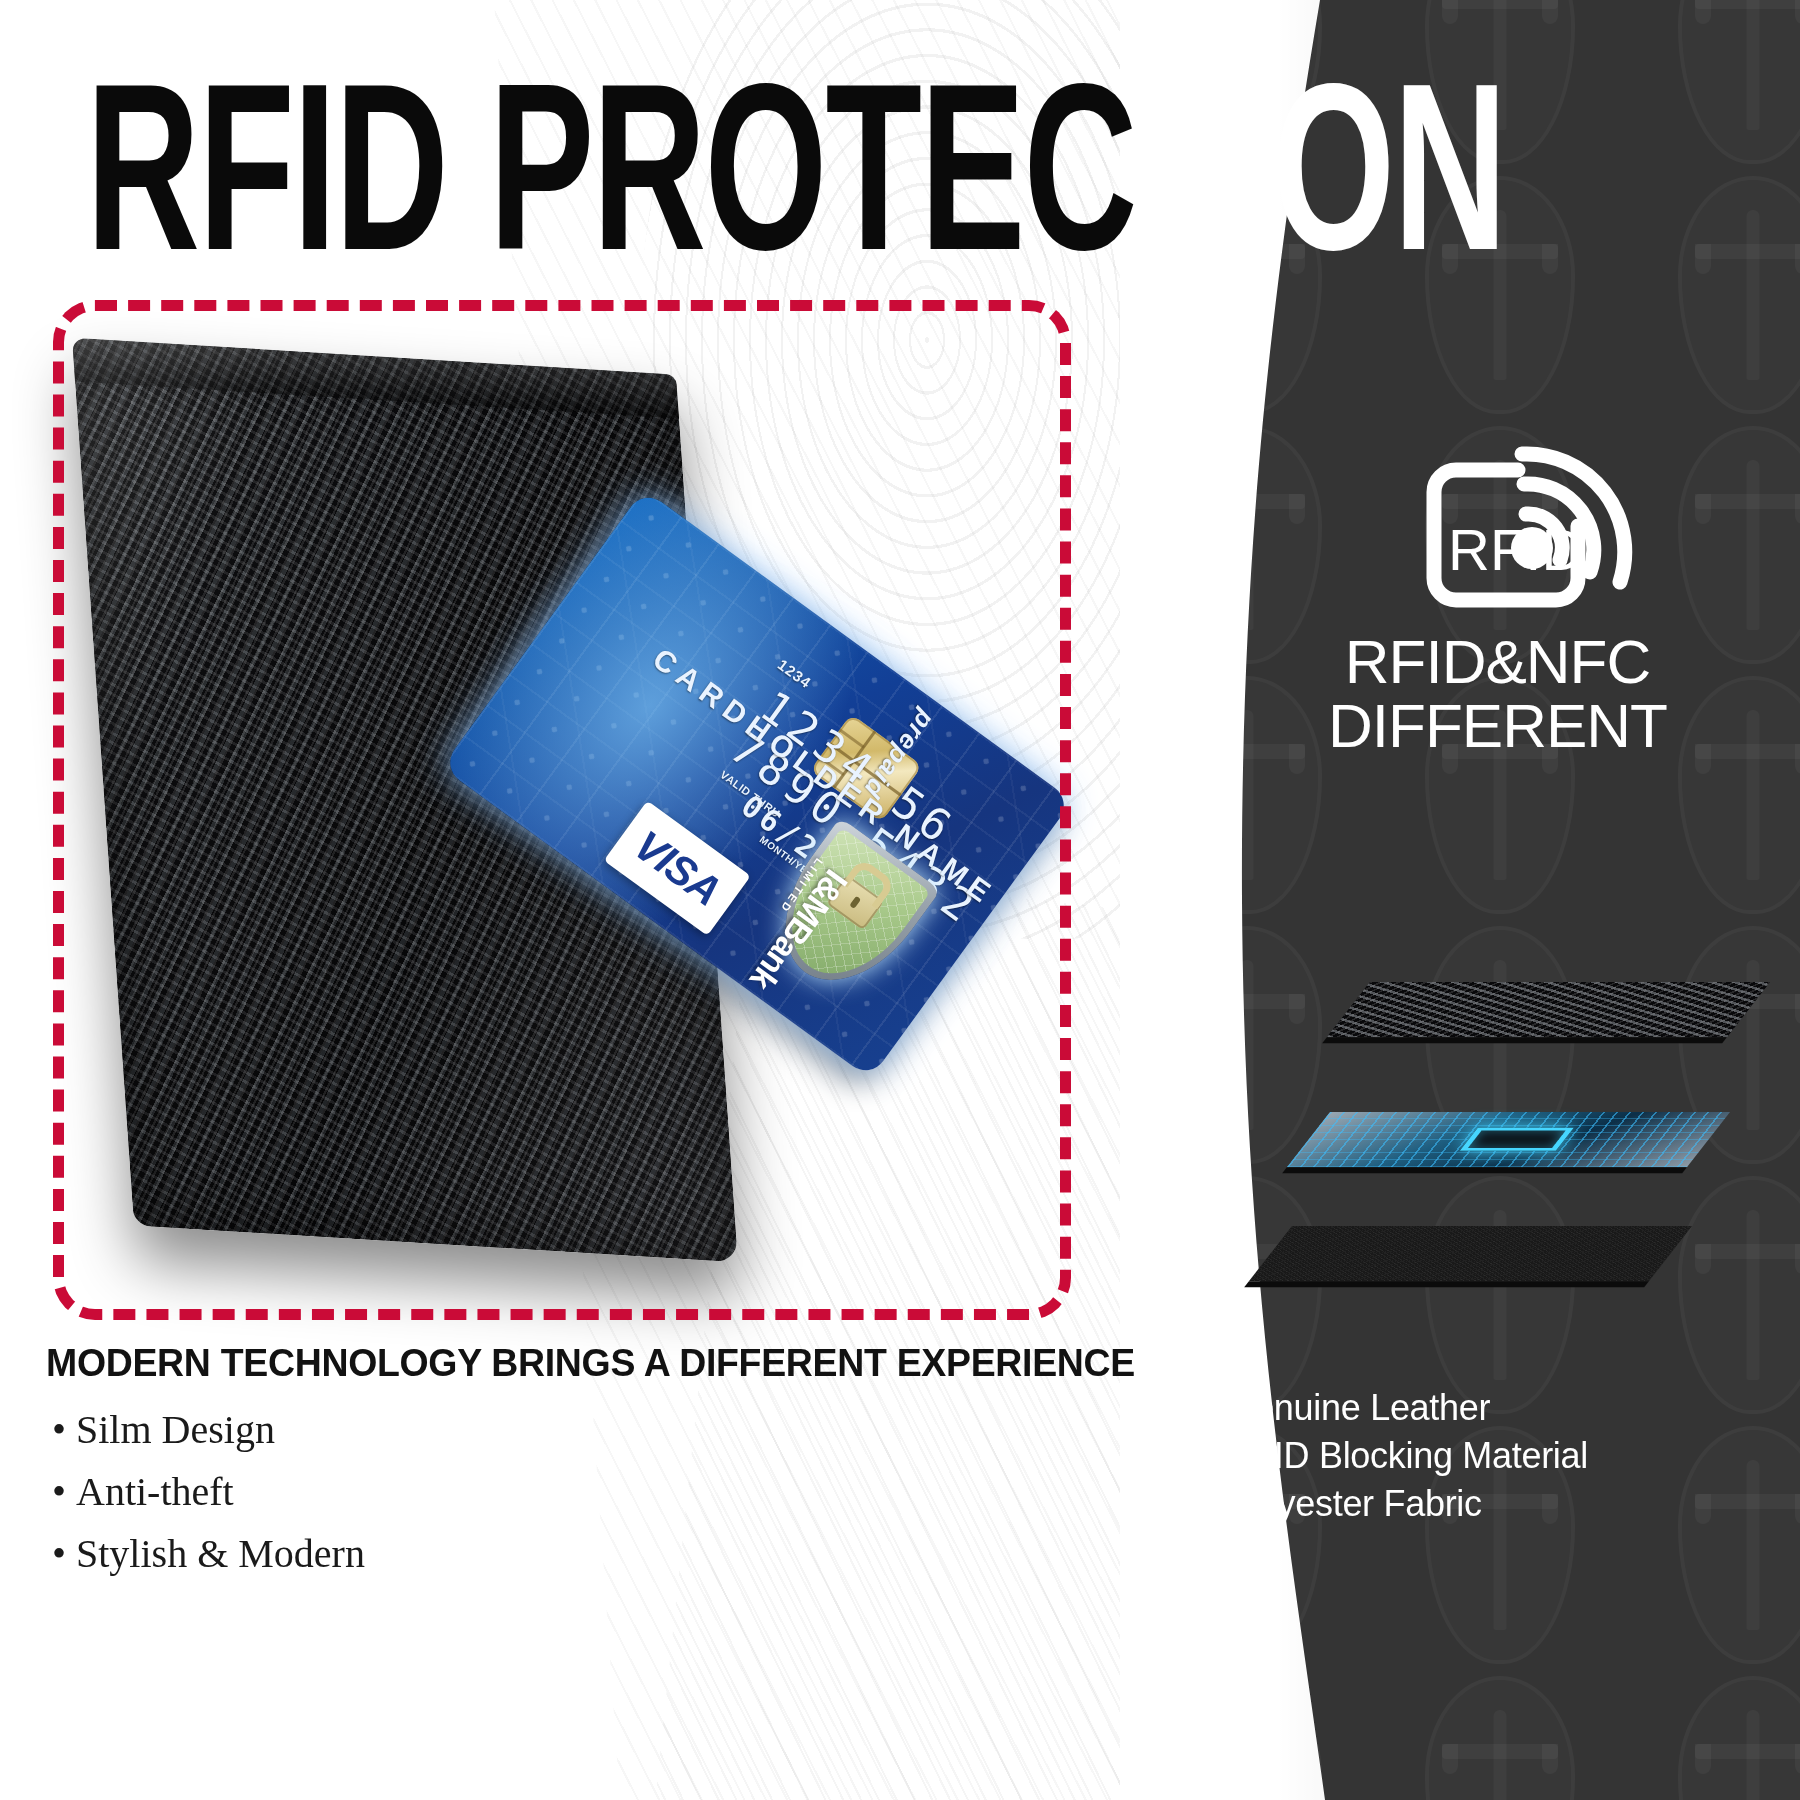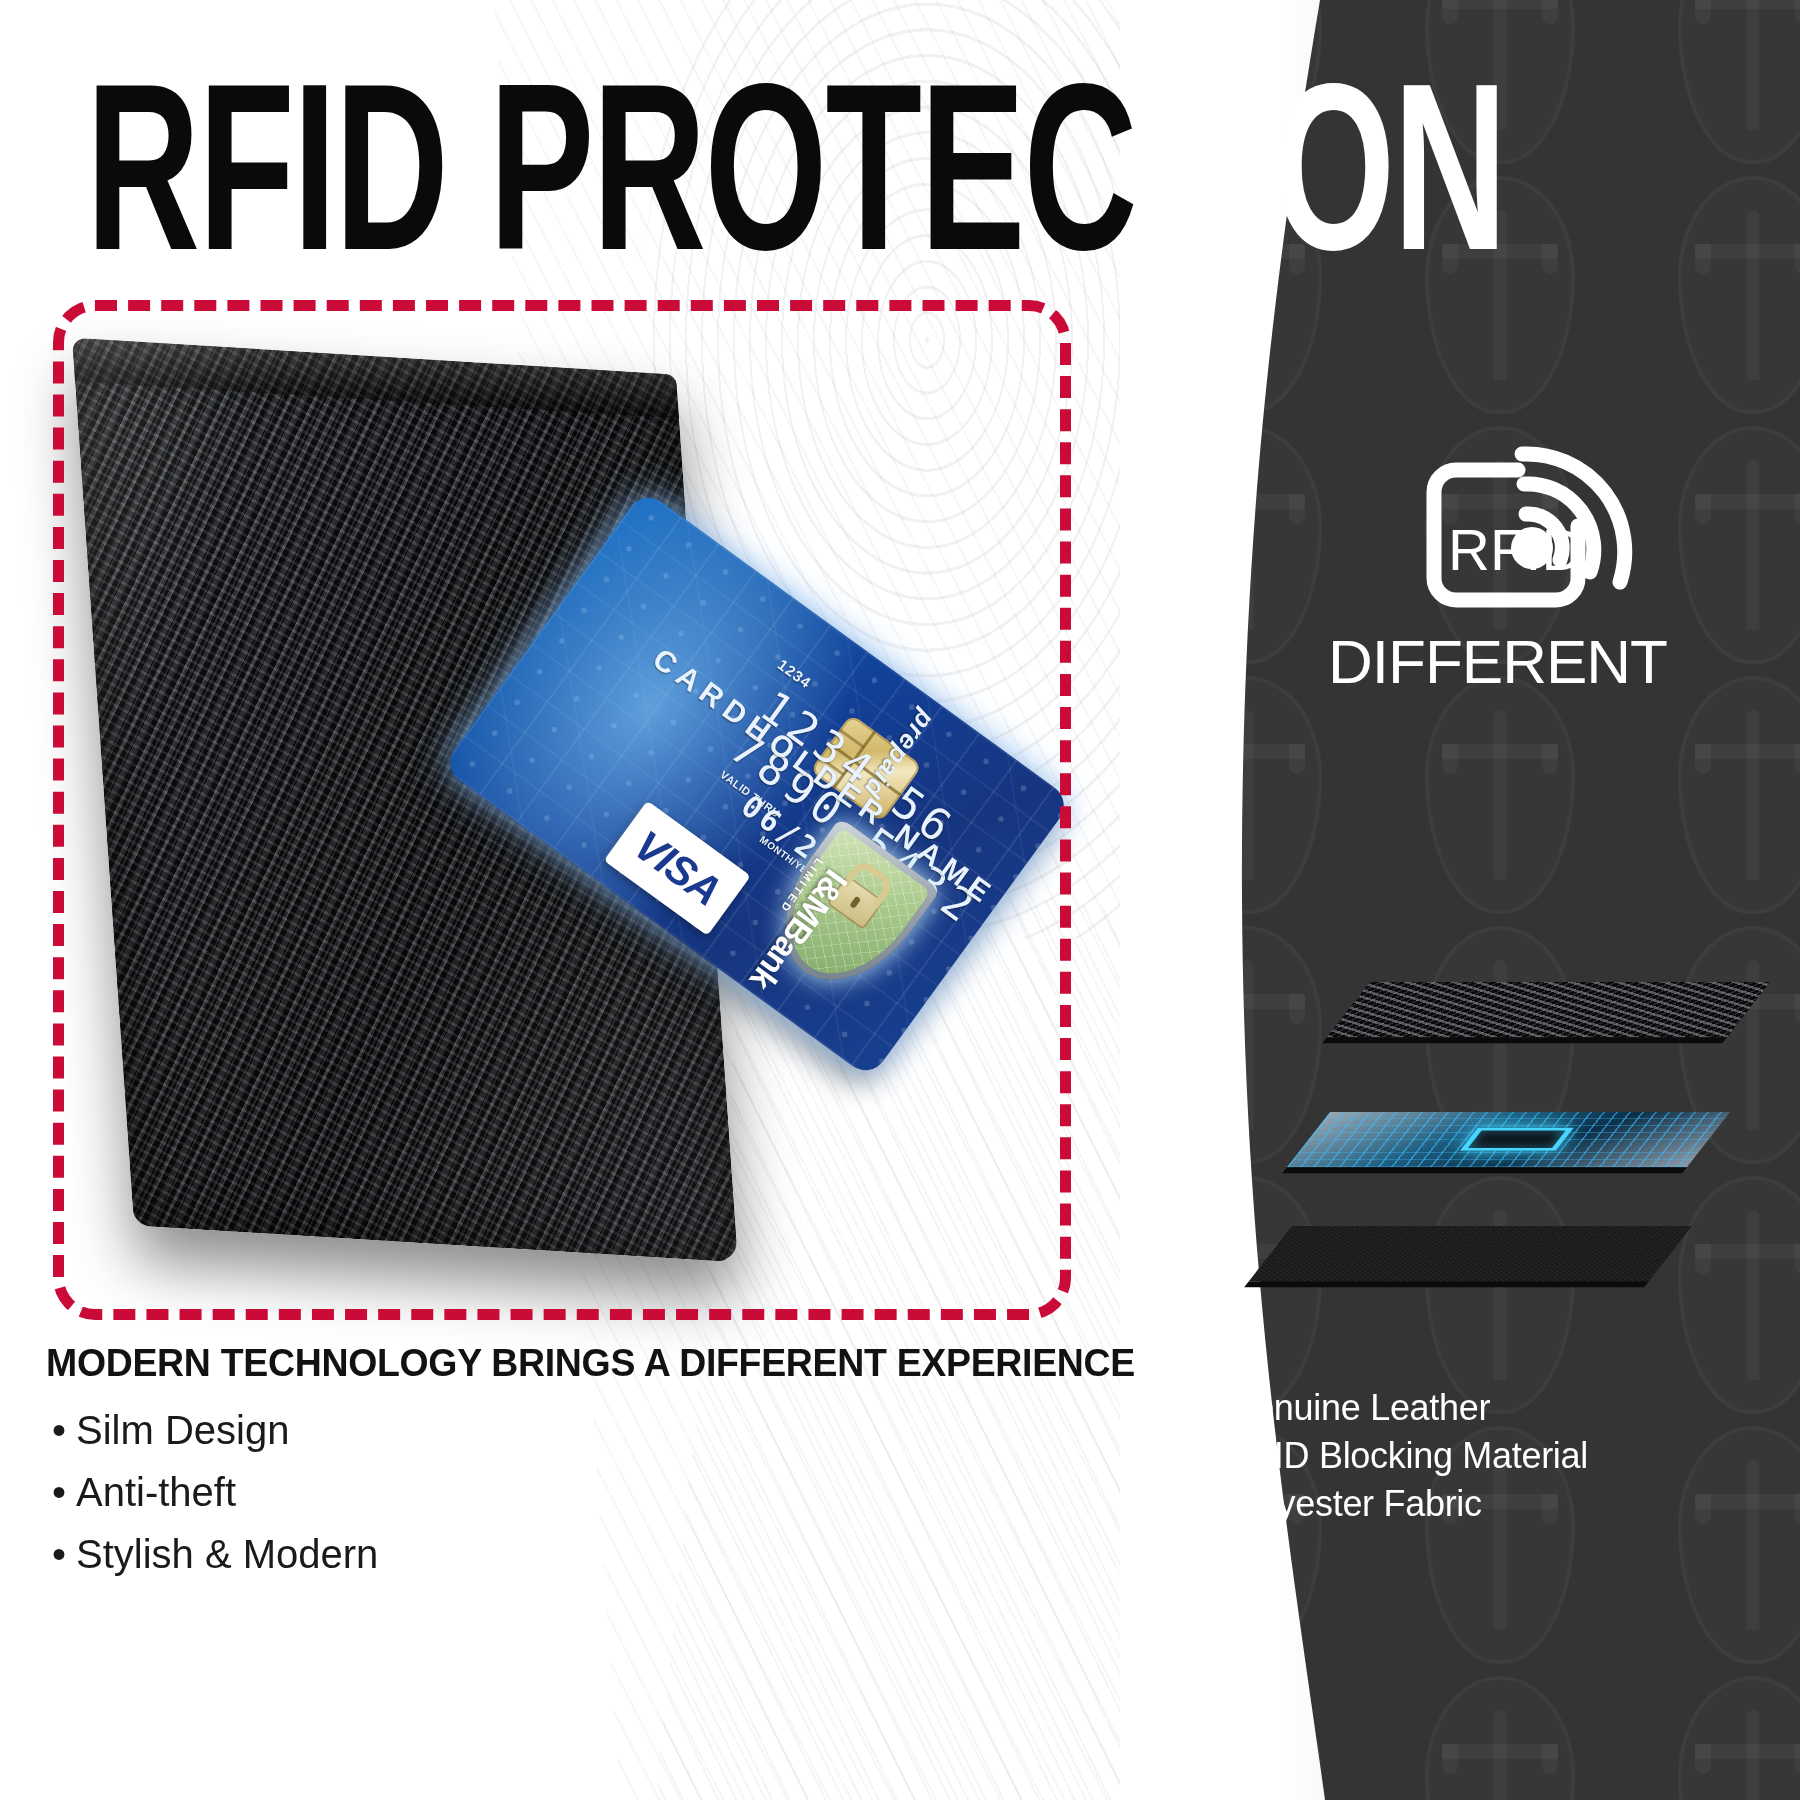--- a/index.html
+++ b/index.html
@@ -324,21 +324,21 @@
       repeating-linear-gradient(-45deg, rgba(255,255,255,0.04) 0 1px, rgba(0,0,0,0) 1px 4px),
       #191919;
   }
 
   
   .bottom-left { position:absolute; left:46px; top:1342px; width:1100px; z-index:6; }
   .bl-head {
     font-size:38px; font-weight:700; color:#121212; letter-spacing:-0.3px;
     transform:scaleX(0.985); transform-origin:left center; white-space:nowrap;
   }
-  .bl-list { list-style:none; margin-top:14px; }
+  .bl-list { list-style:none; margin-top:14px;font-family:Liberation Serif, serif; }
   .bl-list li {
     font-size:40px; color:#1a1a1a; line-height:62px; font-weight:400;
     padding-left:6px;
   }
   .bl-list li .b { display:inline-block; width:24px; }
 
   
   .bottom-right {
     position:absolute; left:1186px; top:1384px; width:614px; z-index:6;
     color:#ffffff; font-size:36px; line-height:48px; font-weight:400;
@@ -538,20 +538,21 @@
       <path d="M108 38 h-62 a22 22 0 0 0 -22 22 v86 a22 22 0 0 0 22 22 h100 a22 22 0 0 0 22 -22 v-52" fill="none" stroke="#ffffff" stroke-width="15" stroke-linecap="round"></path>
       <circle cx="122" cy="116" r="21" fill="#ffffff"></circle>
       <path d="M150 128 a34 34 0 0 0 -34 -46" fill="none" stroke="#ffffff" stroke-width="15" stroke-linecap="round"></path>
       <path d="M180 140 a66 66 0 0 0 -66 -88" fill="none" stroke="#ffffff" stroke-width="15" stroke-linecap="round"></path>
       <path d="M210 150 a98 98 0 0 0 -98 -128" fill="none" stroke="#ffffff" stroke-width="15" stroke-linecap="round"></path>
       <text x="38" y="138" font-family="Liberation Sans, sans-serif" font-size="58" font-weight="400" fill="#ffffff">RFID</text>
     </svg>
   </div>
 
   <div class="rfid-panel-text">
+    <div>RFID&amp;NFC</div>
     <div>DIFFERENT</div>
   </div>
 
   <div class="layers">
     <div class="layer layer-1">
       <div class="face"></div>
         <div class="side"></div>
     </div>
     <div class="layer layer-2">
       <div class="face">

